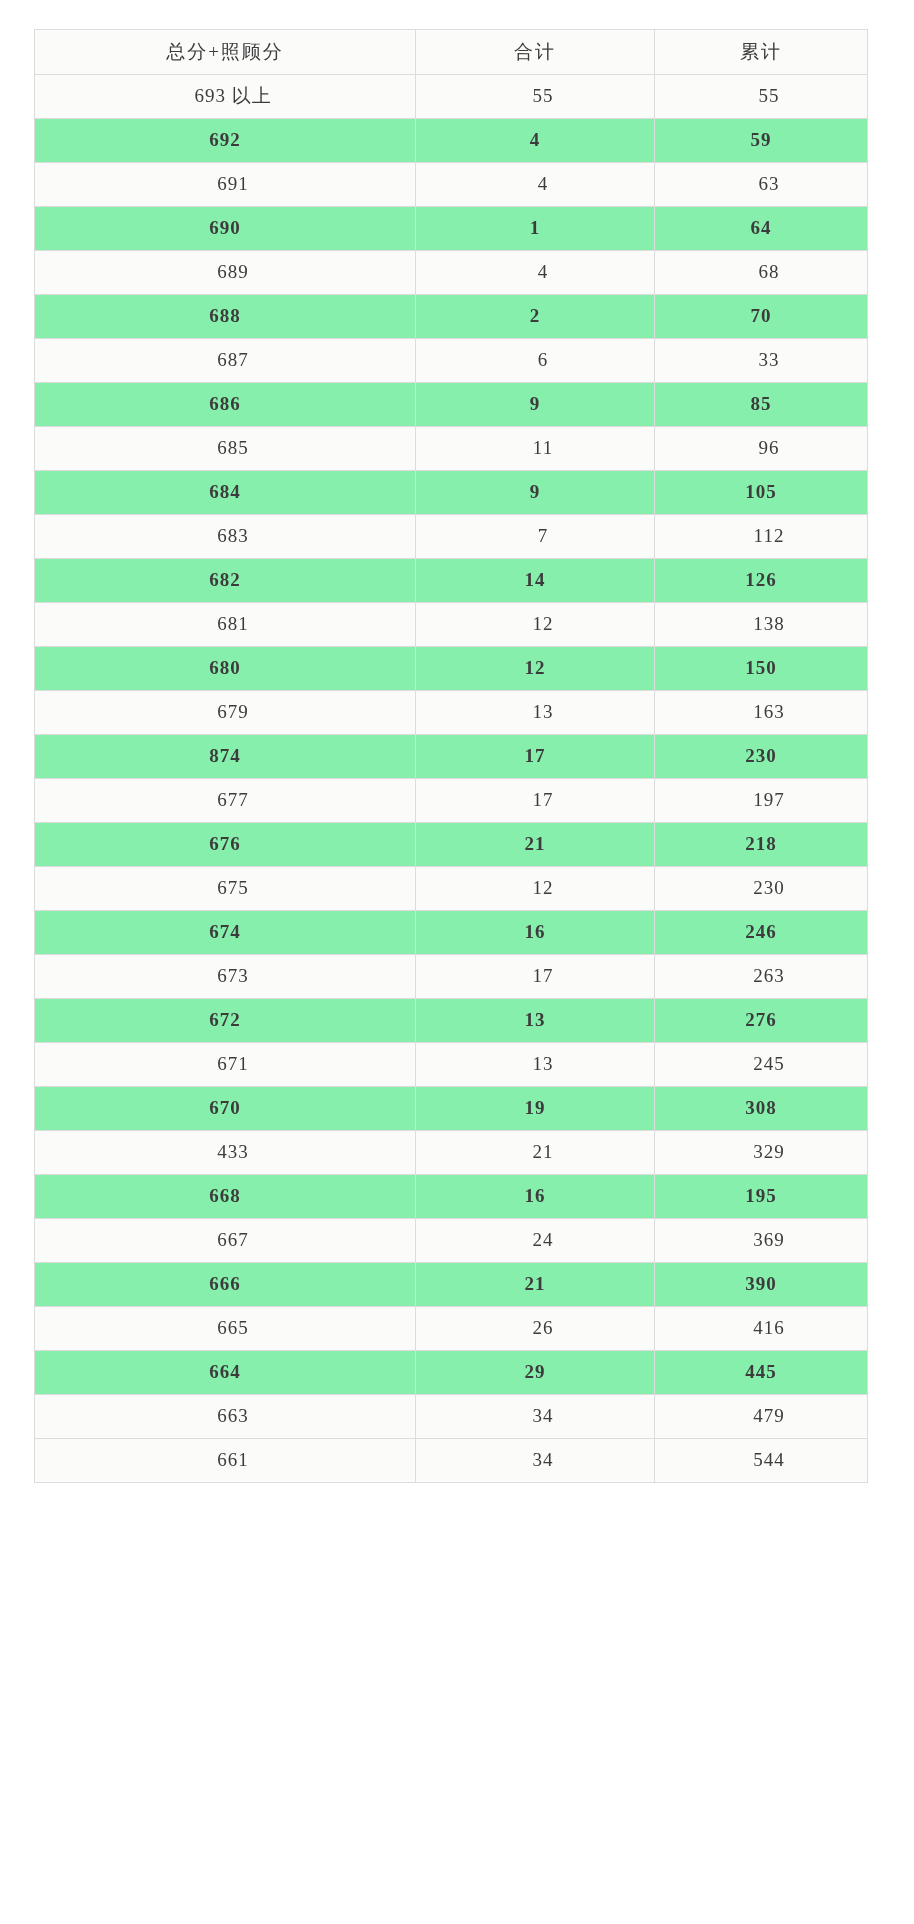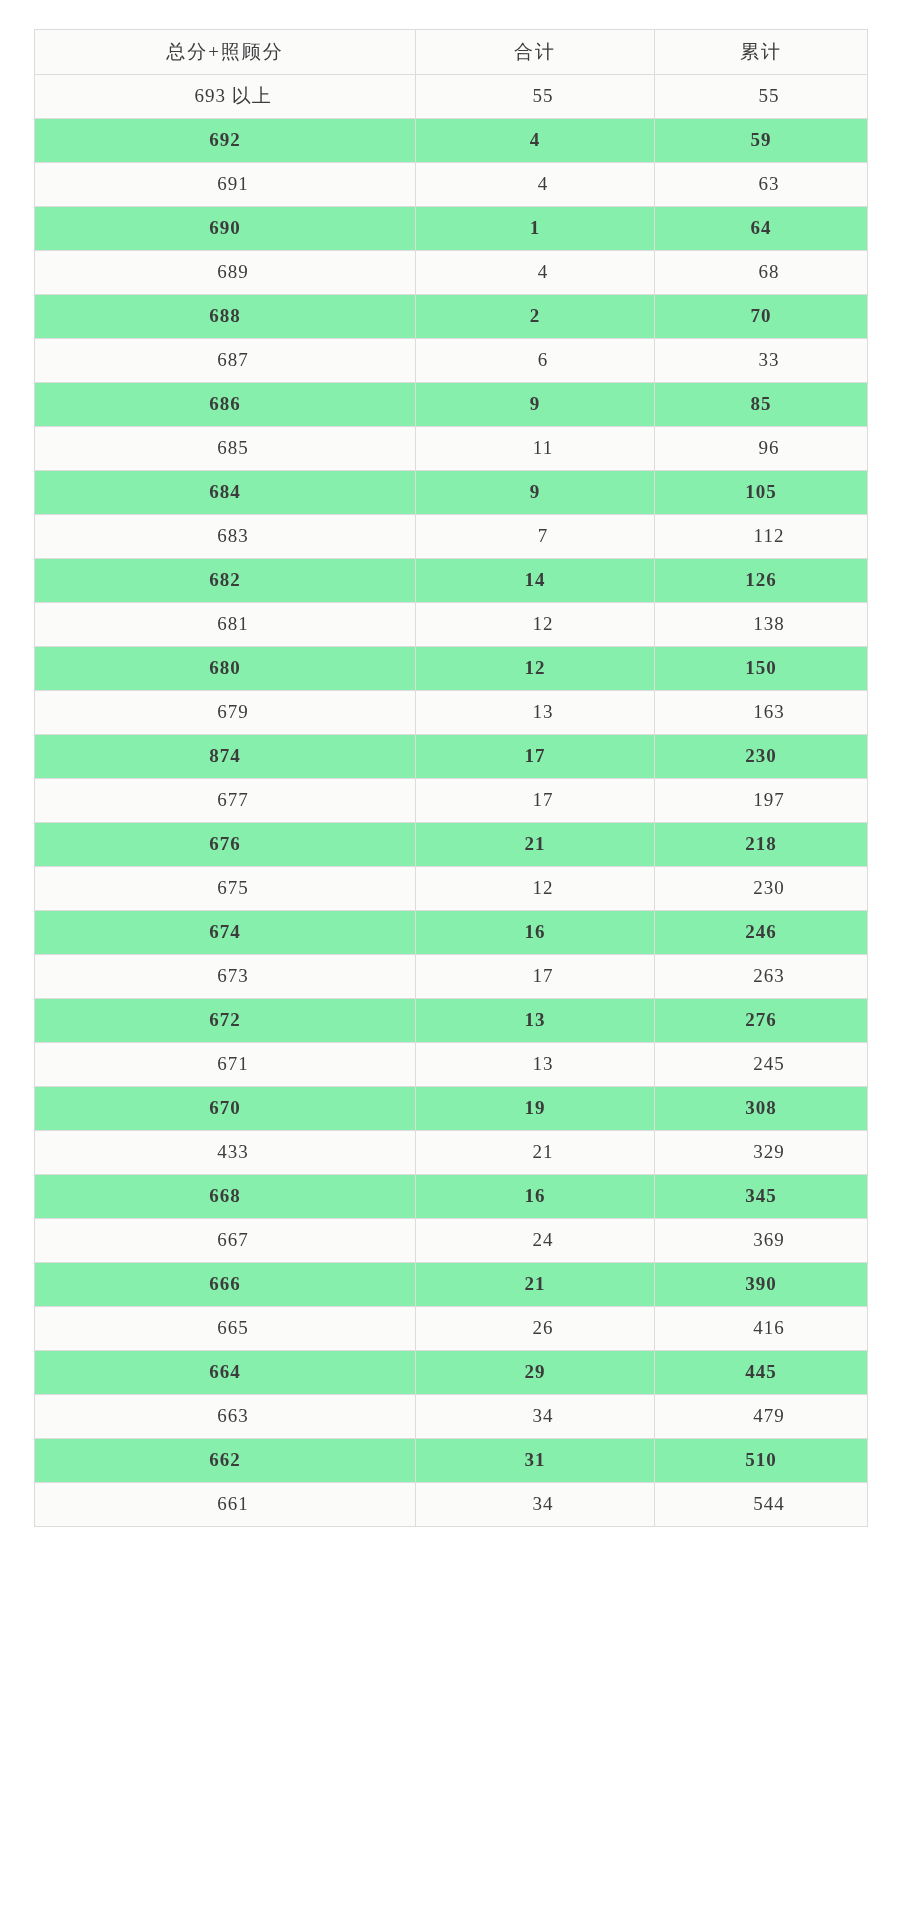--- a/index.html
+++ b/index.html
@@ -205,21 +205,21 @@
             <td class="num">308</td>
           </tr>
           <tr class="odd">
             <td class="num">433</td>
             <td class="num">21</td>
             <td class="num">329</td>
           </tr>
           <tr class="even">
             <td class="num">668</td>
             <td class="num">16</td>
-            <td class="num">345</td>
+            <td class="num">195</td>
           </tr>
           <tr class="odd">
             <td class="num">667</td>
             <td class="num">24</td>
             <td class="num">369</td>
           </tr>
           <tr class="even">
             <td class="num">666</td>
             <td class="num">21</td>
             <td class="num">390</td>
@@ -231,25 +231,20 @@
           </tr>
           <tr class="even">
             <td class="num">664</td>
             <td class="num">29</td>
             <td class="num">445</td>
           </tr>
           <tr class="odd">
             <td class="num">663</td>
             <td class="num">34</td>
             <td class="num">479</td>
-          </tr>
-          <tr class="even">
-            <td class="num">662</td>
-            <td class="num">31</td>
-            <td class="num">510</td>
           </tr>
           <tr class="odd">
             <td class="num">661</td>
             <td class="num">34</td>
             <td class="num">544</td>
           </tr>
         </tbody>
     </table>
   </div>
 </div>

